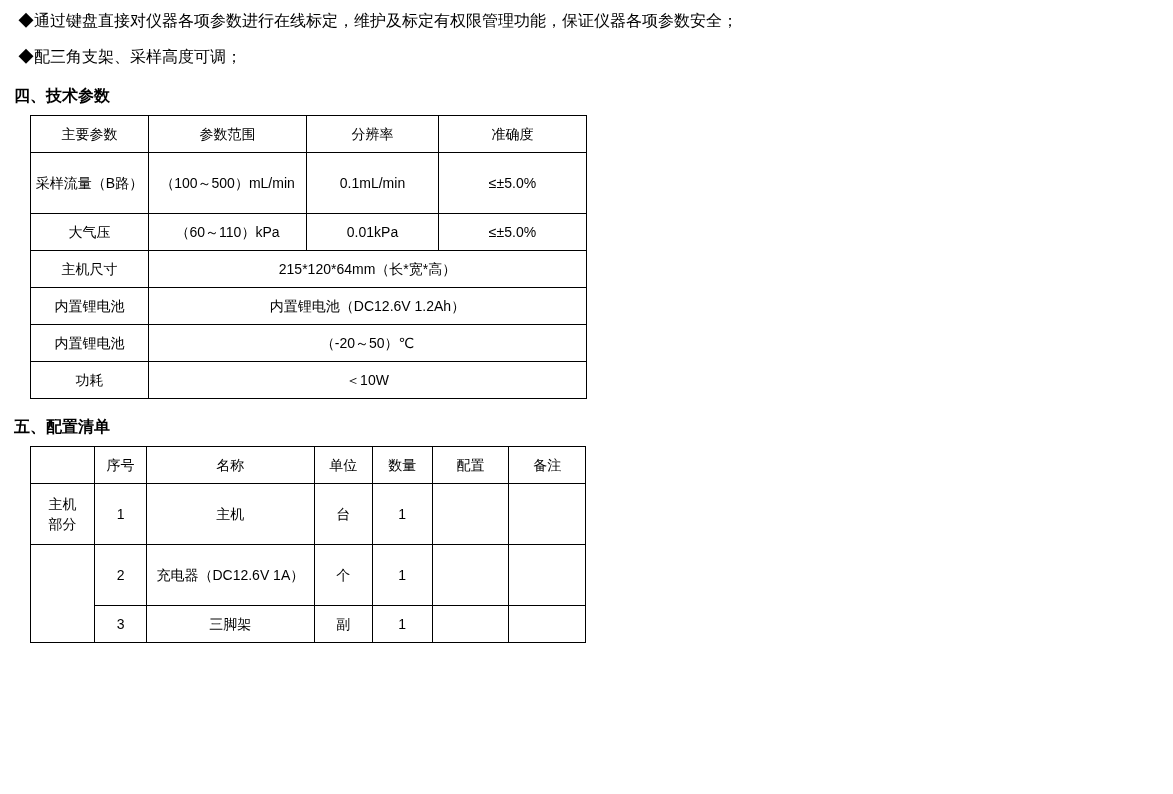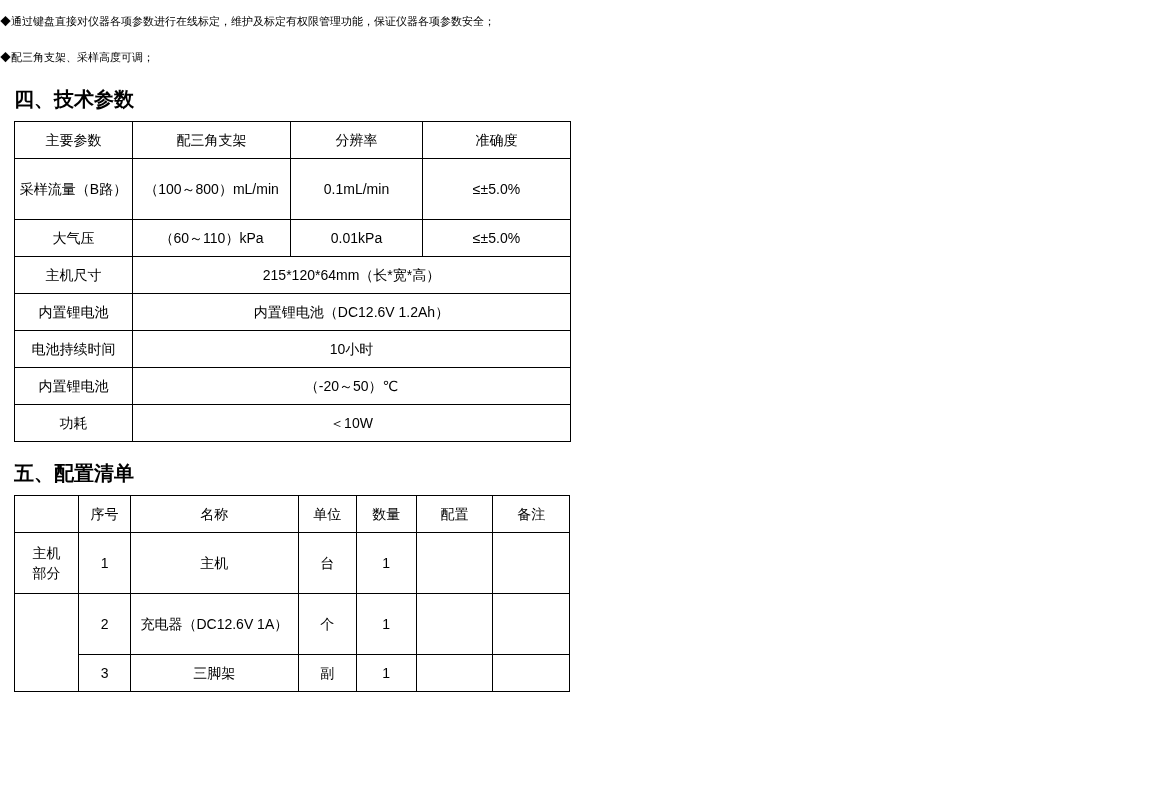--- a/index.html
+++ b/index.html
@@ -15,37 +15,37 @@
     overflow: hidden;
   }
   .page {
     position: relative;
     width: 1173px;
     height: 794px;
     padding: 0;
   }
   .bullet-line {
     font-family: Liberation Sans, sans-serif;
-    font-size: 11px;
+    font-size: 16px;
     line-height: 22px;
-    margin: 0 0 0 0;
+    margin: 0 0 0 18px;
     padding-top: 0;
     white-space: nowrap;
   }
   .bullet-line.first { padding-top: 10px; }
   .bullet-line.second { padding-top: 14px; }
   .section-heading {
     font-family: "Liberation Sans", "DejaVu Sans", sans-serif;
-    font-size: 20px;
+    font-size: 16px;
     font-weight: bold;
     margin: 18px 8px 8px 14px;
   }
   table.doc-table {
     border-collapse: collapse;
-    margin-left: 14px;
+    margin-left: 30px;
     table-layout: fixed;
     border-radius: 8px;
   }
   table.doc-table td, table.doc-table th {
     border: 1px solid #000000;
     font-family: "Liberation Sans", "DejaVu Sans", sans-serif;
     font-size: 14px;
     text-align: center;
     vertical-align: middle;
     padding: 4px 2px;
@@ -95,47 +95,43 @@
   <table class="doc-table" id="tech-table">
     <colgroup>
       <col class="c1">
         <col class="c2">
         <col class="c3">
         <col class="c4">
     </colgroup>
     <tbody>
       <tr>
         <td class="hdr">主要参数</td>
-        <td class="hdr">配三角支架</td>
+        <td class="hdr">参数范围</td>
         <td class="hdr">分辨率</td>
         <td class="hdr">准确度</td>
       </tr>
       <tr>
         <td class="tall">采样流量（B路）</td>
-        <td class="tall mono">（100～800）mL/min</td>
+        <td class="tall mono">（100～500）mL/min</td>
         <td class="tall mono">0.1mL/min</td>
         <td class="tall mono">≤±5.0%</td>
       </tr>
       <tr>
         <td>大气压</td>
         <td class="mono">（60～110）kPa</td>
         <td class="mono">0.01kPa</td>
         <td class="mono">≤±5.0%</td>
       </tr>
       <tr>
         <td>主机尺寸</td>
         <td colspan="3">215*120*64mm（长*宽*高）</td>
       </tr>
       <tr>
         <td>内置锂电池</td>
         <td colspan="3">内置锂电池（DC12.6V    1.2Ah）</td>
-      </tr>
-      <tr>
-        <td>电池持续时间</td>
-        <td colspan="3">10小时</td>
       </tr>
       <tr>
         <td>内置锂电池</td>
         <td colspan="3">（-20～50）℃</td>
       </tr>
       <tr>
         <td>功耗</td>
         <td colspan="3">＜10W</td>
       </tr>
     </tbody>

